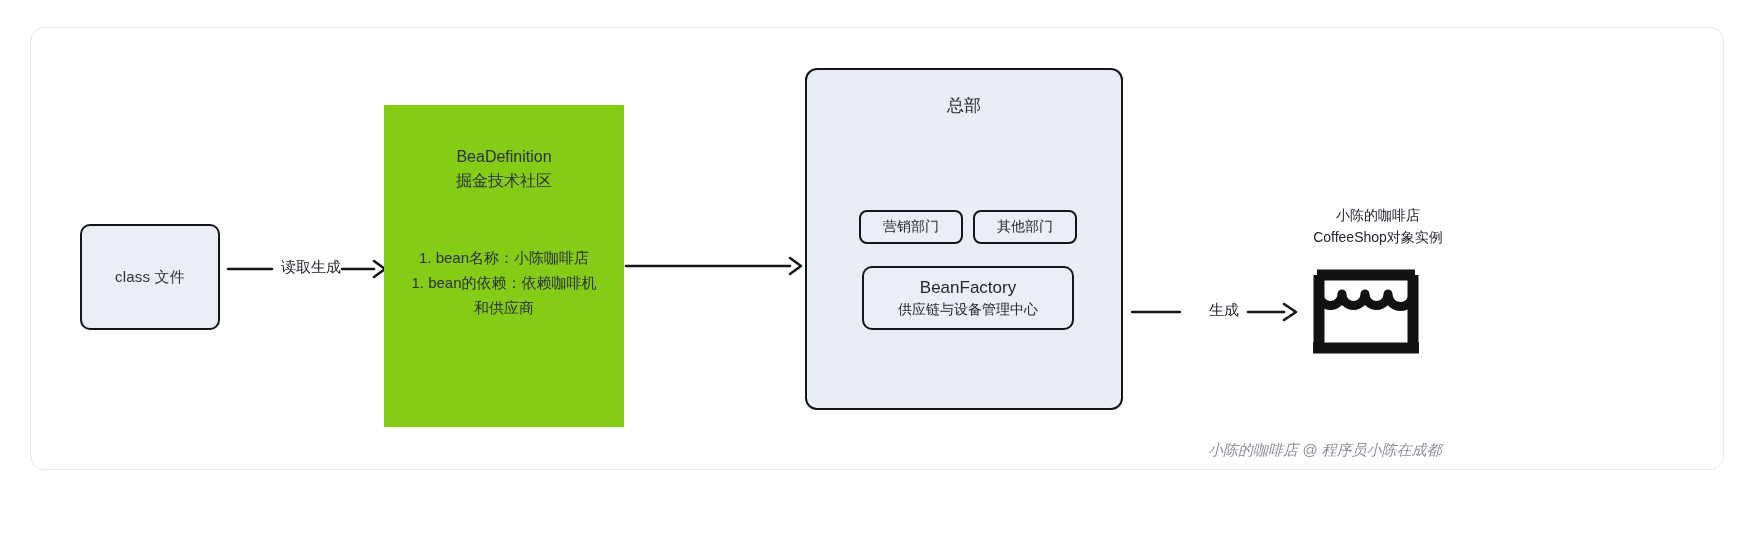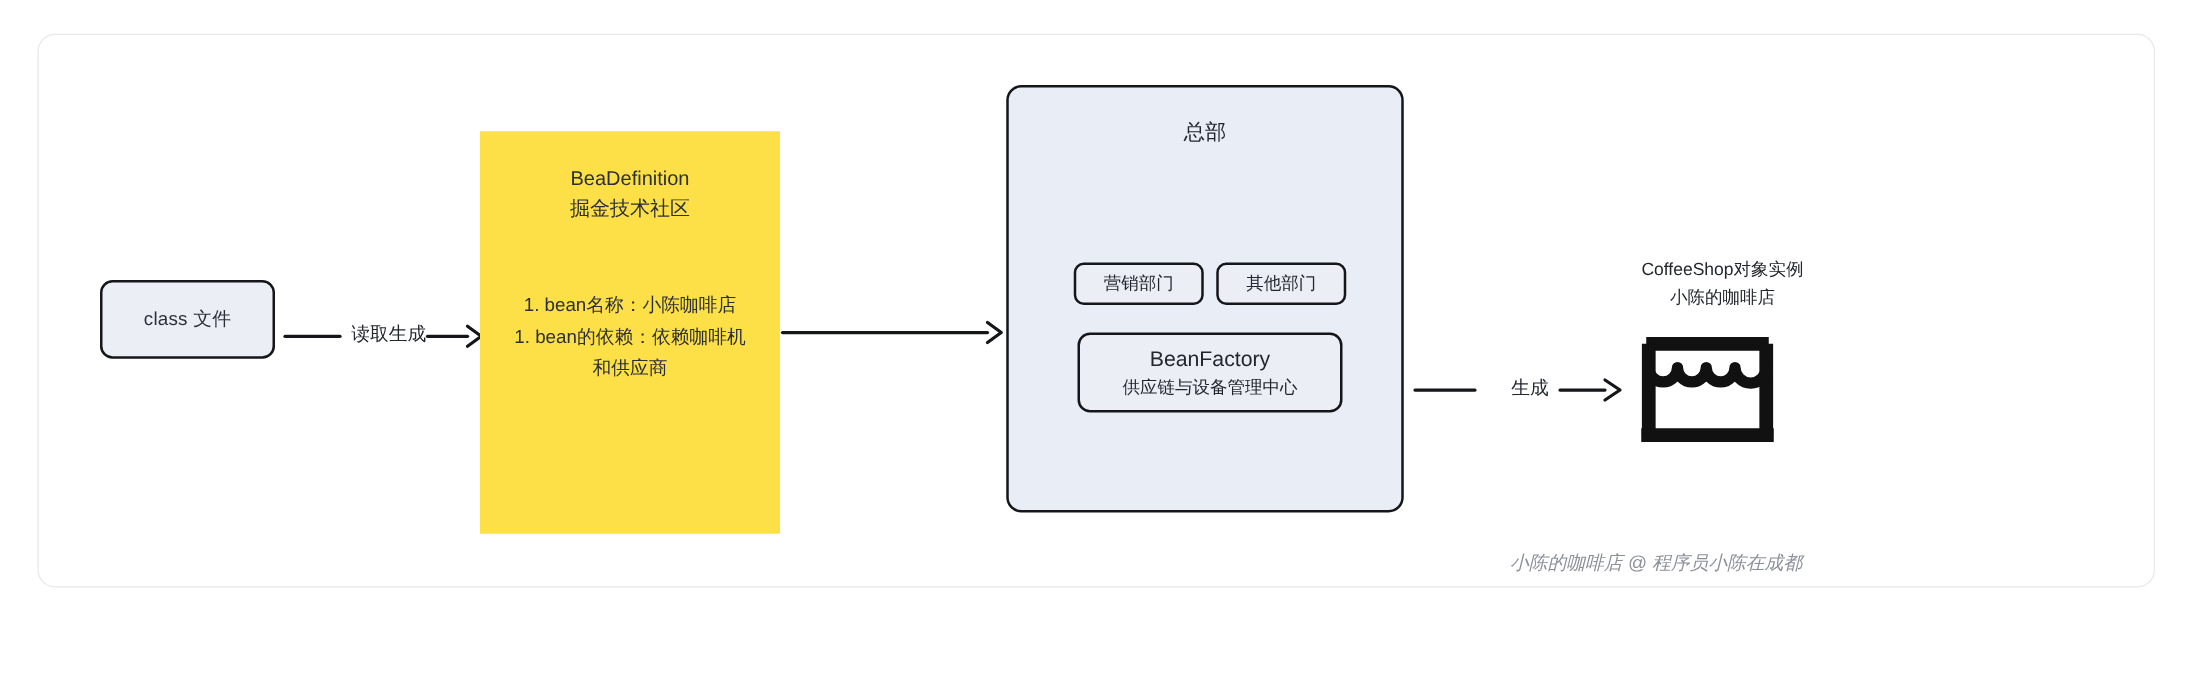--- a/index.html
+++ b/index.html
@@ -39,39 +39,39 @@
     align-items: center;
     justify-content: center;
     text-align: center;
     color: #1f2329;
   }
 
   .class-file {
     left: 80px;
     top: 224px;
     width: 140px;
-    height: 63px;
+    height: 106px;
     background: #eceef6;
     border: 2.5px solid #14161a;
     border-radius: 10px;
     font-size: 15px;
     letter-spacing: 0.2px;
     color: #2b2f36;
   }
 
   .bean-def {
     left: 384px;
     top: 105px;
     width: 240px;
     height: 322px;
-    background: #fde047;
+    background: #84cc16;
     border: none;
     border-radius: 0px;
     justify-content: flex-start;
-    padding-top: 27px;
+    padding-top: 40px;
   }
   .bean-def .bd-title {
     font-size: 16px;
     line-height: 24px;
     color: #2b2f36;
   }
   .bean-def .bd-list {
     margin-top: 52px;
     font-size: 15px;
     line-height: 25px;
@@ -242,22 +242,22 @@
   </div>
 
   <svg class="arrow-svg" style="left:1132px; top:301px;" width="168" height="22">
     <line x1="0" y1="11" x2="48" y2="11" stroke="#14161a" stroke-width="2.6" stroke-linecap="round"></line>
     <line x1="116" y1="11" x2="152" y2="11" stroke="#14161a" stroke-width="2.6" stroke-linecap="round"></line>
     <path d="M152 3 L164 11 L152 19" fill="none" stroke="#14161a" stroke-width="2.6" stroke-linecap="round" stroke-linejoin="round"></path>
   </svg>
   <div class="arrow-label" style="left:1185px; top:301px;">生成</div>
 
   <div class="obj-label">
+    <div>小陈的咖啡店</div>
     <div>CoffeeShop对象实例</div>
-    <div>小陈的咖啡店</div>
   </div>
 
   <div class="shop-icon">
     <svg viewBox="0 0 118 103" width="118" height="103">
 
       <path d="M10 22 L108 22" stroke="#111" stroke-width="11" stroke-linecap="butt"></path>
 
       <path d="M12 22 L12 96" stroke="#111" stroke-width="11" stroke-linecap="butt"></path>
       <path d="M106 22 L106 96" stroke="#111" stroke-width="11" stroke-linecap="butt"></path>
 

